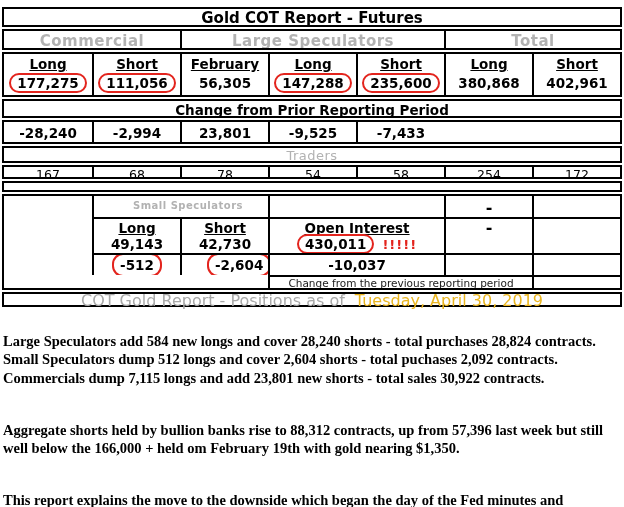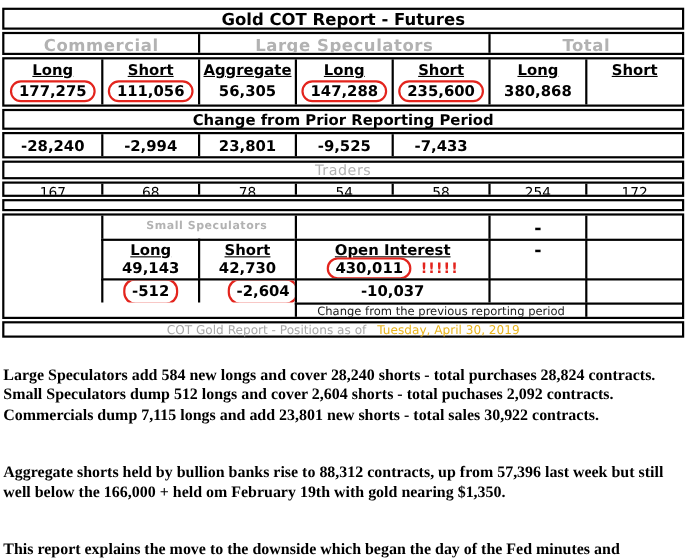--- a/index.html
+++ b/index.html
@@ -77,21 +77,21 @@
   .ss-r2end { grid-column: 7; grid-row: 2; }
   .ss-head { font-weight: bold; font-size: 13.5px; text-decoration: underline; line-height: 16px; padding-top: 1px; }
   .ss-val  { font-weight: bold; font-size: 13.5px; line-height: 16px; }
   .ss-c1 { grid-column: 2; grid-row: 3; } .ss-c2 { grid-column: 3; grid-row: 3; padding-left: 25px; }
   .ss-c3 { grid-column: 4 / span 2; grid-row: 3; } .ss-c4 { grid-column: 6; grid-row: 3; } .ss-c5 { grid-column: 7; grid-row: 3; }
   .ss-chg { font-weight: bold; font-size: 13.5px; line-height: 20px; }
   .ss-note-l { grid-column: 2 / span 2; grid-row: 4; } .ss-note-r { grid-column: 4 / span 3; grid-row: 4; } .ss-note-end { grid-column: 7; grid-row: 4; }
   .note { font-size: 10.5px; line-height: 12px; color: #1a1a1a; }
 
   
-  .footer-strip { height: 15px; text-align: center; font-size: 11px; line-height: 13px; }
+  .footer-strip { height: 15px; text-align: center; font-size: 16px; line-height: 13px; }
   .footer-label { color: #a8a8a8; }
   .footer-date { color: #eab51e; margin-left: 10px; }
 
   
   .bodytext {
     padding: 6px 1px 0 1px;
     font-family: "Liberation Serif", "DejaVu Serif", serif;
     font-weight: bold;
     font-size: 14.5px;
     line-height: 18.5px;
@@ -116,37 +116,38 @@
   <div class="strip grid7 pos-strip">
     <div class="cell pos-cell">
       <div class="pos-head">Long</div>
       <div class="pos-val"><span class="oval">177,275</span></div>
     </div>
     <div class="cell pos-cell">
       <div class="pos-head">Short</div>
       <div class="pos-val"><span class="oval">111,056</span></div>
     </div>
     <div class="cell pos-cell">
-      <div class="pos-head">Aggregate</div>
+      <div class="pos-head">February</div>
       <div class="pos-val">56,305</div>
     </div>
     <div class="cell pos-cell">
       <div class="pos-head">Long</div>
       <div class="pos-val"><span class="oval">147,288</span></div>
     </div>
     <div class="cell pos-cell">
       <div class="pos-head">Short</div>
       <div class="pos-val"><span class="oval">235,600</span></div>
     </div>
     <div class="cell pos-cell">
       <div class="pos-head">Long</div>
       <div class="pos-val">380,868</div>
     </div>
     <div class="cell pos-cell">
       <div class="pos-head">Short</div>
+      <div class="pos-val">402,961</div>
     </div>
   </div>
 
   <div class="strip caption-strip">Change from Prior Reporting Period</div>
 
   <div class="strip grid7 chgval-strip">
     <div class="cell chgval-cell">-28,240</div>
     <div class="cell chgval-cell">-2,994</div>
     <div class="cell chgval-cell">23,801</div>
     <div class="cell chgval-cell">-9,525</div>

